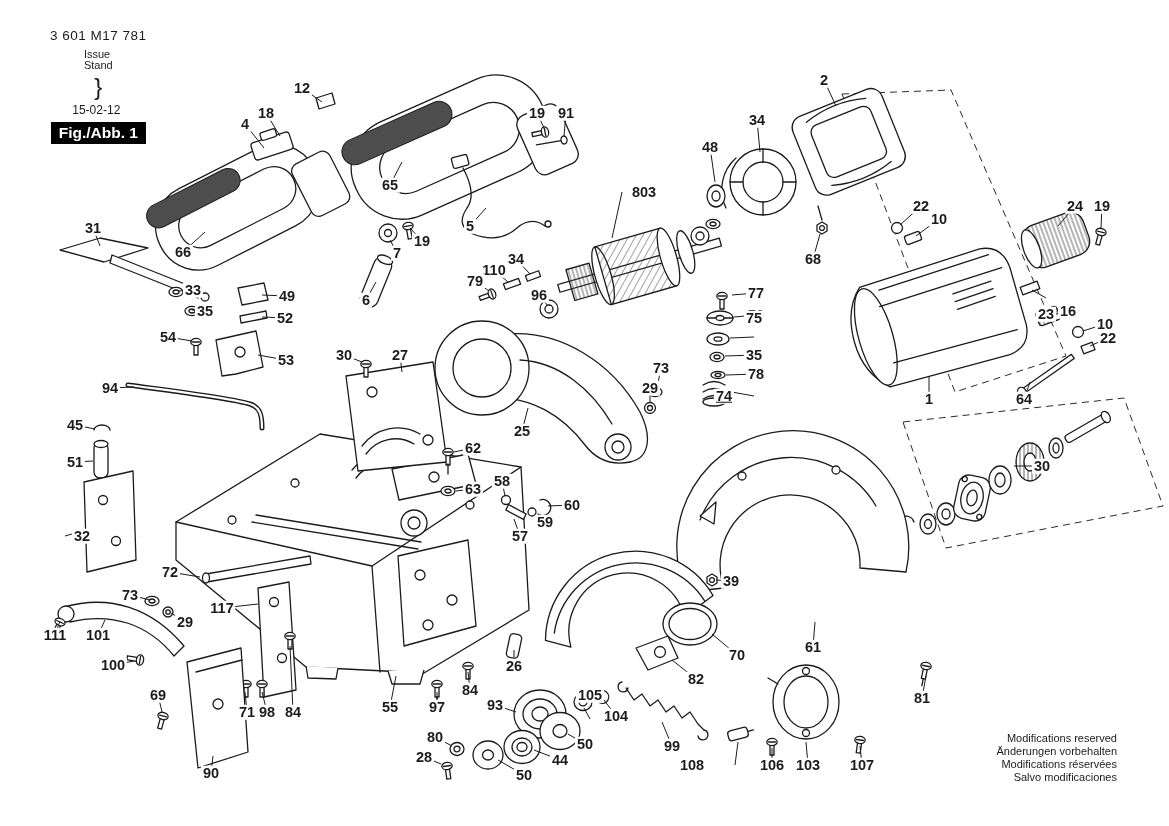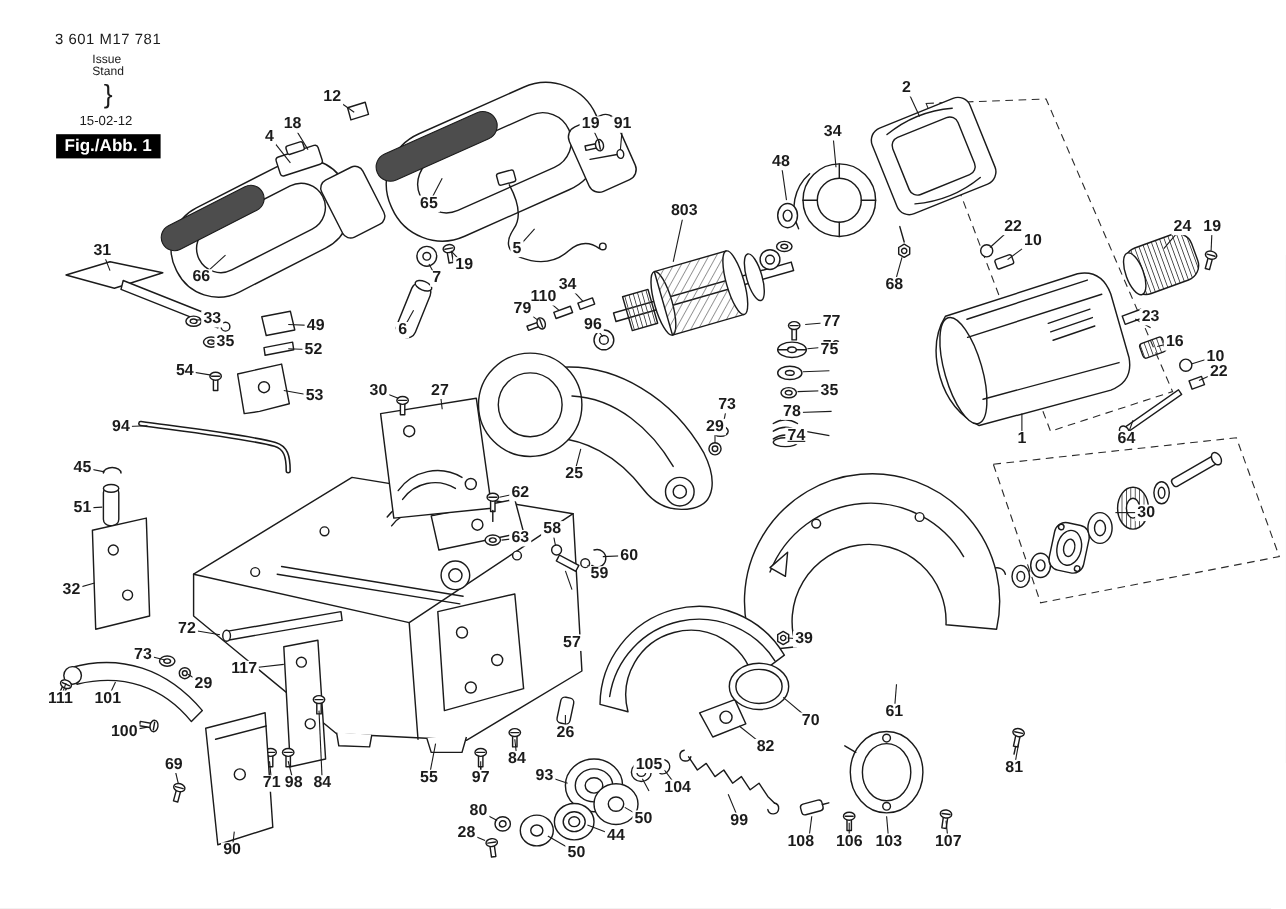--- a/index.html
+++ b/index.html
@@ -528,21 +528,21 @@
   <div id="callout-layer">
       <div class="callout" style="left: 302px; top: 88px;">12</div>
       <div class="callout" style="left: 266px; top: 113px;">18</div>
       <div class="callout" style="left: 245px; top: 124px;">4</div>
       <div class="callout" style="left: 537px; top: 113px;">19</div>
       <div class="callout" style="left: 566px; top: 113px;">91</div>
       <div class="callout" style="left: 824px; top: 80px;">2</div>
       <div class="callout" style="left: 757px; top: 120px;">34</div>
       <div class="callout" style="left: 710px; top: 147px;">48</div>
       <div class="callout" style="left: 390px; top: 185px;">65</div>
-      <div class="callout" style="left: 622px; top: 192px;">803</div>
+      <div class="callout" style="left: 644px; top: 192px;">803</div>
       <div class="callout" style="left: 183px; top: 252px;">66</div>
       <div class="callout" style="left: 93px; top: 228px;">31</div>
       <div class="callout" style="left: 193px; top: 290px;">33</div>
       <div class="callout" style="left: 205px; top: 311px;">35</div>
       <div class="callout" style="left: 287px; top: 296px;">49</div>
       <div class="callout" style="left: 285px; top: 318px;">52</div>
       <div class="callout" style="left: 168px; top: 337px;">54</div>
       <div class="callout" style="left: 286px; top: 360px;">53</div>
       <div class="callout" style="left: 470px; top: 226px;">5</div>
       <div class="callout" style="left: 397px; top: 253px;">7</div>
@@ -550,45 +550,45 @@
       <div class="callout" style="left: 366px; top: 300px;">6</div>
       <div class="callout" style="left: 494px; top: 270px;">110</div>
       <div class="callout" style="left: 516px; top: 259px;">34</div>
       <div class="callout" style="left: 475px; top: 281px;">79</div>
       <div class="callout" style="left: 539px; top: 295px;">96</div>
       <div class="callout" style="left: 921px; top: 206px;">22</div>
       <div class="callout" style="left: 939px; top: 219px;">10</div>
       <div class="callout" style="left: 1075px; top: 206px;">24</div>
       <div class="callout" style="left: 1102px; top: 206px;">19</div>
       <div class="callout" style="left: 813px; top: 259px;">68</div>
-      <div class="callout" style="left: 1046px; top: 288px;">23</div>
+      <div class="callout" style="left: 1046px; top: 314px;">23</div>
       <div class="callout" style="left: 1068px; top: 311px;">16</div>
       <div class="callout" style="left: 1105px; top: 324px;">10</div>
       <div class="callout" style="left: 1108px; top: 338px;">22</div>
       <div class="callout" style="left: 756px; top: 293px;">77</div>
       <div class="callout" style="left: 756px; top: 315px;">76</div>
       <div class="callout" style="left: 754px; top: 318px;">75</div>
       <div class="callout" style="left: 754px; top: 355px;">35</div>
-      <div class="callout" style="left: 720px; top: 374px; text-align: right;">78</div>
+      <div class="callout" style="left: 756px; top: 374px; text-align: right;">78</div>
       <div class="callout" style="left: 724px; top: 396px; text-decoration: underline;">74</div>
       <div class="callout" style="left: 661px; top: 368px;">73</div>
       <div class="callout" style="left: 650px; top: 388px;">29</div>
       <div class="callout" style="left: 344px; top: 355px;">30</div>
       <div class="callout" style="left: 400px; top: 355px;">27</div>
       <div class="callout" style="left: 522px; top: 431px;">25</div>
       <div class="callout" style="left: 110px; top: 388px;">94</div>
       <div class="callout" style="left: 75px; top: 425px;">45</div>
       <div class="callout" style="left: 75px; top: 462px;">51</div>
-      <div class="callout" style="left: 65px; top: 536px;">32</div>
+      <div class="callout" style="left: 82px; top: 536px;">32</div>
       <div class="callout" style="left: 473px; top: 448px;">62</div>
       <div class="callout" style="left: 473px; top: 489px;">63</div>
       <div class="callout" style="left: 502px; top: 481px;">58</div>
       <div class="callout" style="left: 572px; top: 505px;">60</div>
       <div class="callout" style="left: 545px; top: 522px;">59</div>
-      <div class="callout" style="left: 520px; top: 536px; margin-top: 48px;">57</div>
+      <div class="callout" style="left: 520px; top: 536px;">57</div>
       <div class="callout" style="left: 929px; top: 399px;">1</div>
       <div class="callout" style="left: 1024px; top: 399px;">64</div>
       <div class="callout" style="left: 1042px; top: 466px;">30</div>
       <div class="callout" style="left: 813px; top: 647px;">61</div>
       <div class="callout" style="left: 731px; top: 581px;">39</div>
       <div class="callout" style="left: 737px; top: 655px;">70</div>
       <div class="callout" style="left: 696px; top: 679px;">82</div>
       <div class="callout" style="left: 922px; top: 698px;">81</div>
       <div class="callout" style="left: 170px; top: 572px;">72</div>
       <div class="callout" style="left: 130px; top: 595px;">73</div>
@@ -608,33 +608,39 @@
       <div class="callout" style="left: 514px; top: 666px;">26</div>
       <div class="callout" style="left: 495px; top: 705px;">93</div>
       <div class="callout" style="left: 435px; top: 737px;">80</div>
       <div class="callout" style="left: 424px; top: 757px;">28</div>
       <div class="callout" style="left: 585px; top: 744px;">50</div>
       <div class="callout" style="left: 524px; top: 775px;">50</div>
       <div class="callout" style="left: 560px; top: 760px;">44</div>
       <div class="callout" style="left: 590px; top: 695px;">105</div>
       <div class="callout" style="left: 616px; top: 716px;">104</div>
       <div class="callout" style="left: 672px; top: 746px;">99</div>
-      <div class="callout" style="left: 728px; top: 765px; text-align: right;">108</div>
+      <div class="callout" style="left: 692px; top: 765px; text-align: right;">108</div>
       <div class="callout" style="left: 772px; top: 765px;">106</div>
       <div class="callout" style="left: 808px; top: 765px;">103</div>
       <div class="callout" style="left: 862px; top: 765px;">107</div>
     </div>
 
   <div class="header">
     <div class="doc-number">3 601 M17 781</div>
     <div class="issue-row">
       <div class="issue-labels">
         <span>Issue</span>
         <span>Stand</span>
       </div>
       <div class="brace">}</div>
       <div class="issue-date">15-02-12</div>
       <div class="figure-label">Fig./Abb. 1</div>
     </div>
   </div>
 
+  <div class="footer">
+    <div>Modifications reserved</div>
+    <div>Änderungen vorbehalten</div>
+    <div>Modifications réservées</div>
+    <div>Salvo modificaciones</div>
+  </div>
 
 </div>
 
 </body></html>

